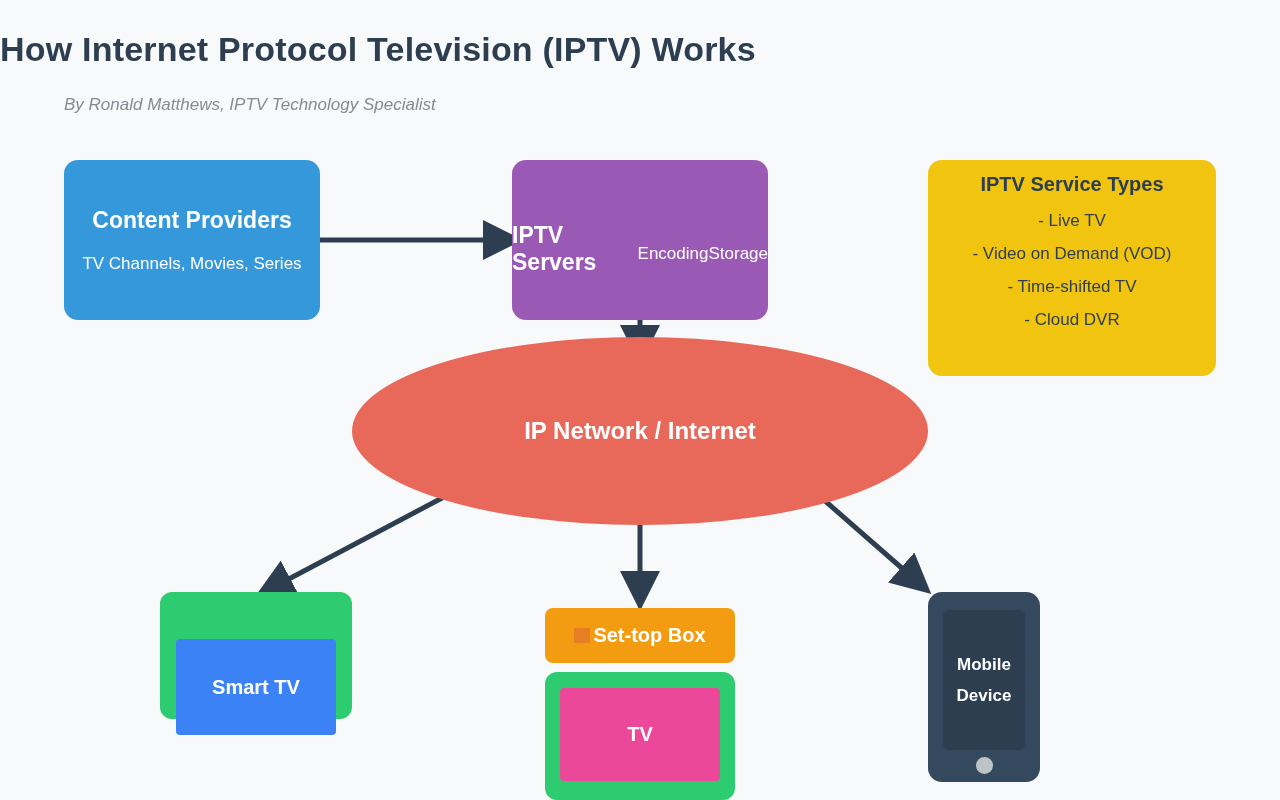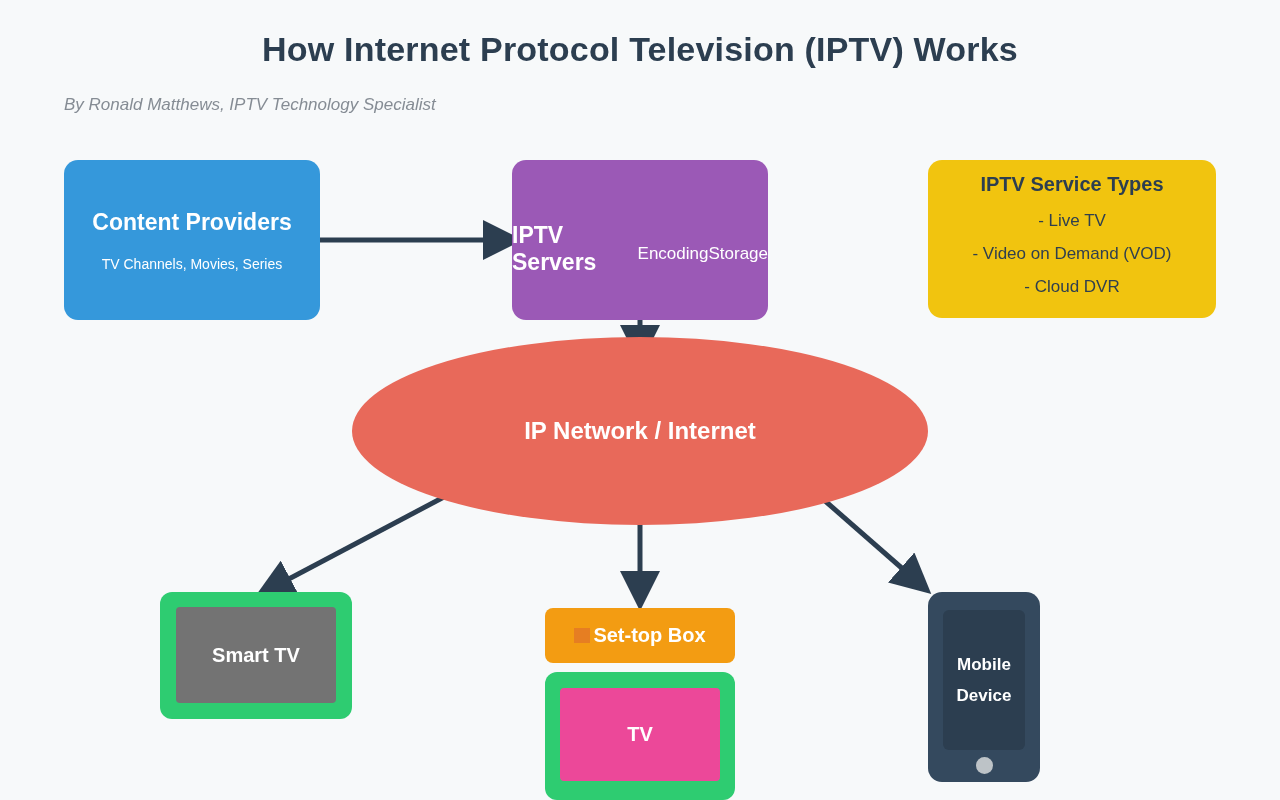--- a/index.html
+++ b/index.html
@@ -10,21 +10,20 @@
     overflow: hidden;
   }
   #canvas {
     position: relative;
     width: 1280px;
     height: 800px;
   }
   .page-title {
     position: absolute;
     top: 30px; left: 0; width: 1280px;
-    text-align: center;
     font-size: 34px;
     font-weight: bold;
     color: var(--title-text, #2c3e50);
     letter-spacing: 0.2px;
   }
   .byline {
     position: absolute;
     top: 95px; left: 64px;
     font-size: 17px;
     font-style: italic;
@@ -33,34 +32,34 @@
   .node { position: absolute; border-radius: 14px; }
   .node .node-title { font-weight: bold; color: #ffffff; }
   .node .node-sub { color: #ffffff; }
 
   
   #content-providers {
     left: 64px; top: 160px; width: 256px; height: 160px;
     display: flex; flex-direction: column; align-items: center; justify-content: center;
   }
   #content-providers .node-title { font-size: 23px; margin-bottom: 20px; }
-  #content-providers .node-sub { font-size: 14px; }
+  #content-providers .node-sub { font-size: 17px; }
 
   
   #iptv-servers {
     left: 512px; top: 160px; width: 256px; height: 160px;
     display: flex; flex-direction: row; align-items: center;
     padding-top: 40px;
   }
   #iptv-servers .node-title { font-size: 23px; margin-bottom: 22px; }
   #iptv-servers .node-sub { font-size: 17px; margin-bottom: 13px; }
 
   
   #service-types {
-    left: 928px; top: 160px; width: 288px; height: 158px;
+    left: 928px; top: 160px; width: 288px; height: 216px;
     padding-top: 13px;
     text-align: center;
   }
   #service-types .node-title {
     font-size: 20px; color: #2c3e50; margin-bottom: 15px;
   }
   #service-types .svc-item {
     font-size: 17px; color: #2f3f4f; margin-bottom: 13px;
   }
 
@@ -146,29 +145,30 @@
   <div class="node" id="iptv-servers" style="background-color: rgb(155, 89, 182);">
     <div class="node-title">IPTV Servers</div>
     <div class="node-sub">Encoding</div>
     <div class="node-sub">Storage</div>
   </div>
 
   <div class="node" id="service-types" style="background-color: rgb(241, 196, 15);">
     <div class="node-title">IPTV Service Types</div>
     <div class="svc-item">- Live TV</div>
     <div class="svc-item">- Video on Demand (VOD)</div>
+    <div class="svc-item">- Time-shifted TV</div>
     <div class="svc-item">- Cloud DVR</div>
   </div>
 
   <div class="node" id="network" style="background-color: rgb(232, 105, 90);">
     <div class="node-title">IP Network / Internet</div>
   </div>
 
   <div class="node" id="smart-tv" style="background-color: rgb(46, 204, 113);">
-    <div class="screen" style="background-color: #737373;">
+    <div class="screen" style="background-color: #3b82f6; margin-top: 32px;">
       <div class="node-title">Smart TV</div>
     </div>
   </div>
 
   <div class="node" id="set-top-box" style="background-color: rgb(243, 156, 18);">
     <div class="led" style="background-color: rgb(230, 126, 34);"></div>
     <div class="node-title">Set-top Box</div>
   </div>
 
   <div class="node" id="tv" style="background-color: rgb(46, 204, 113);">

